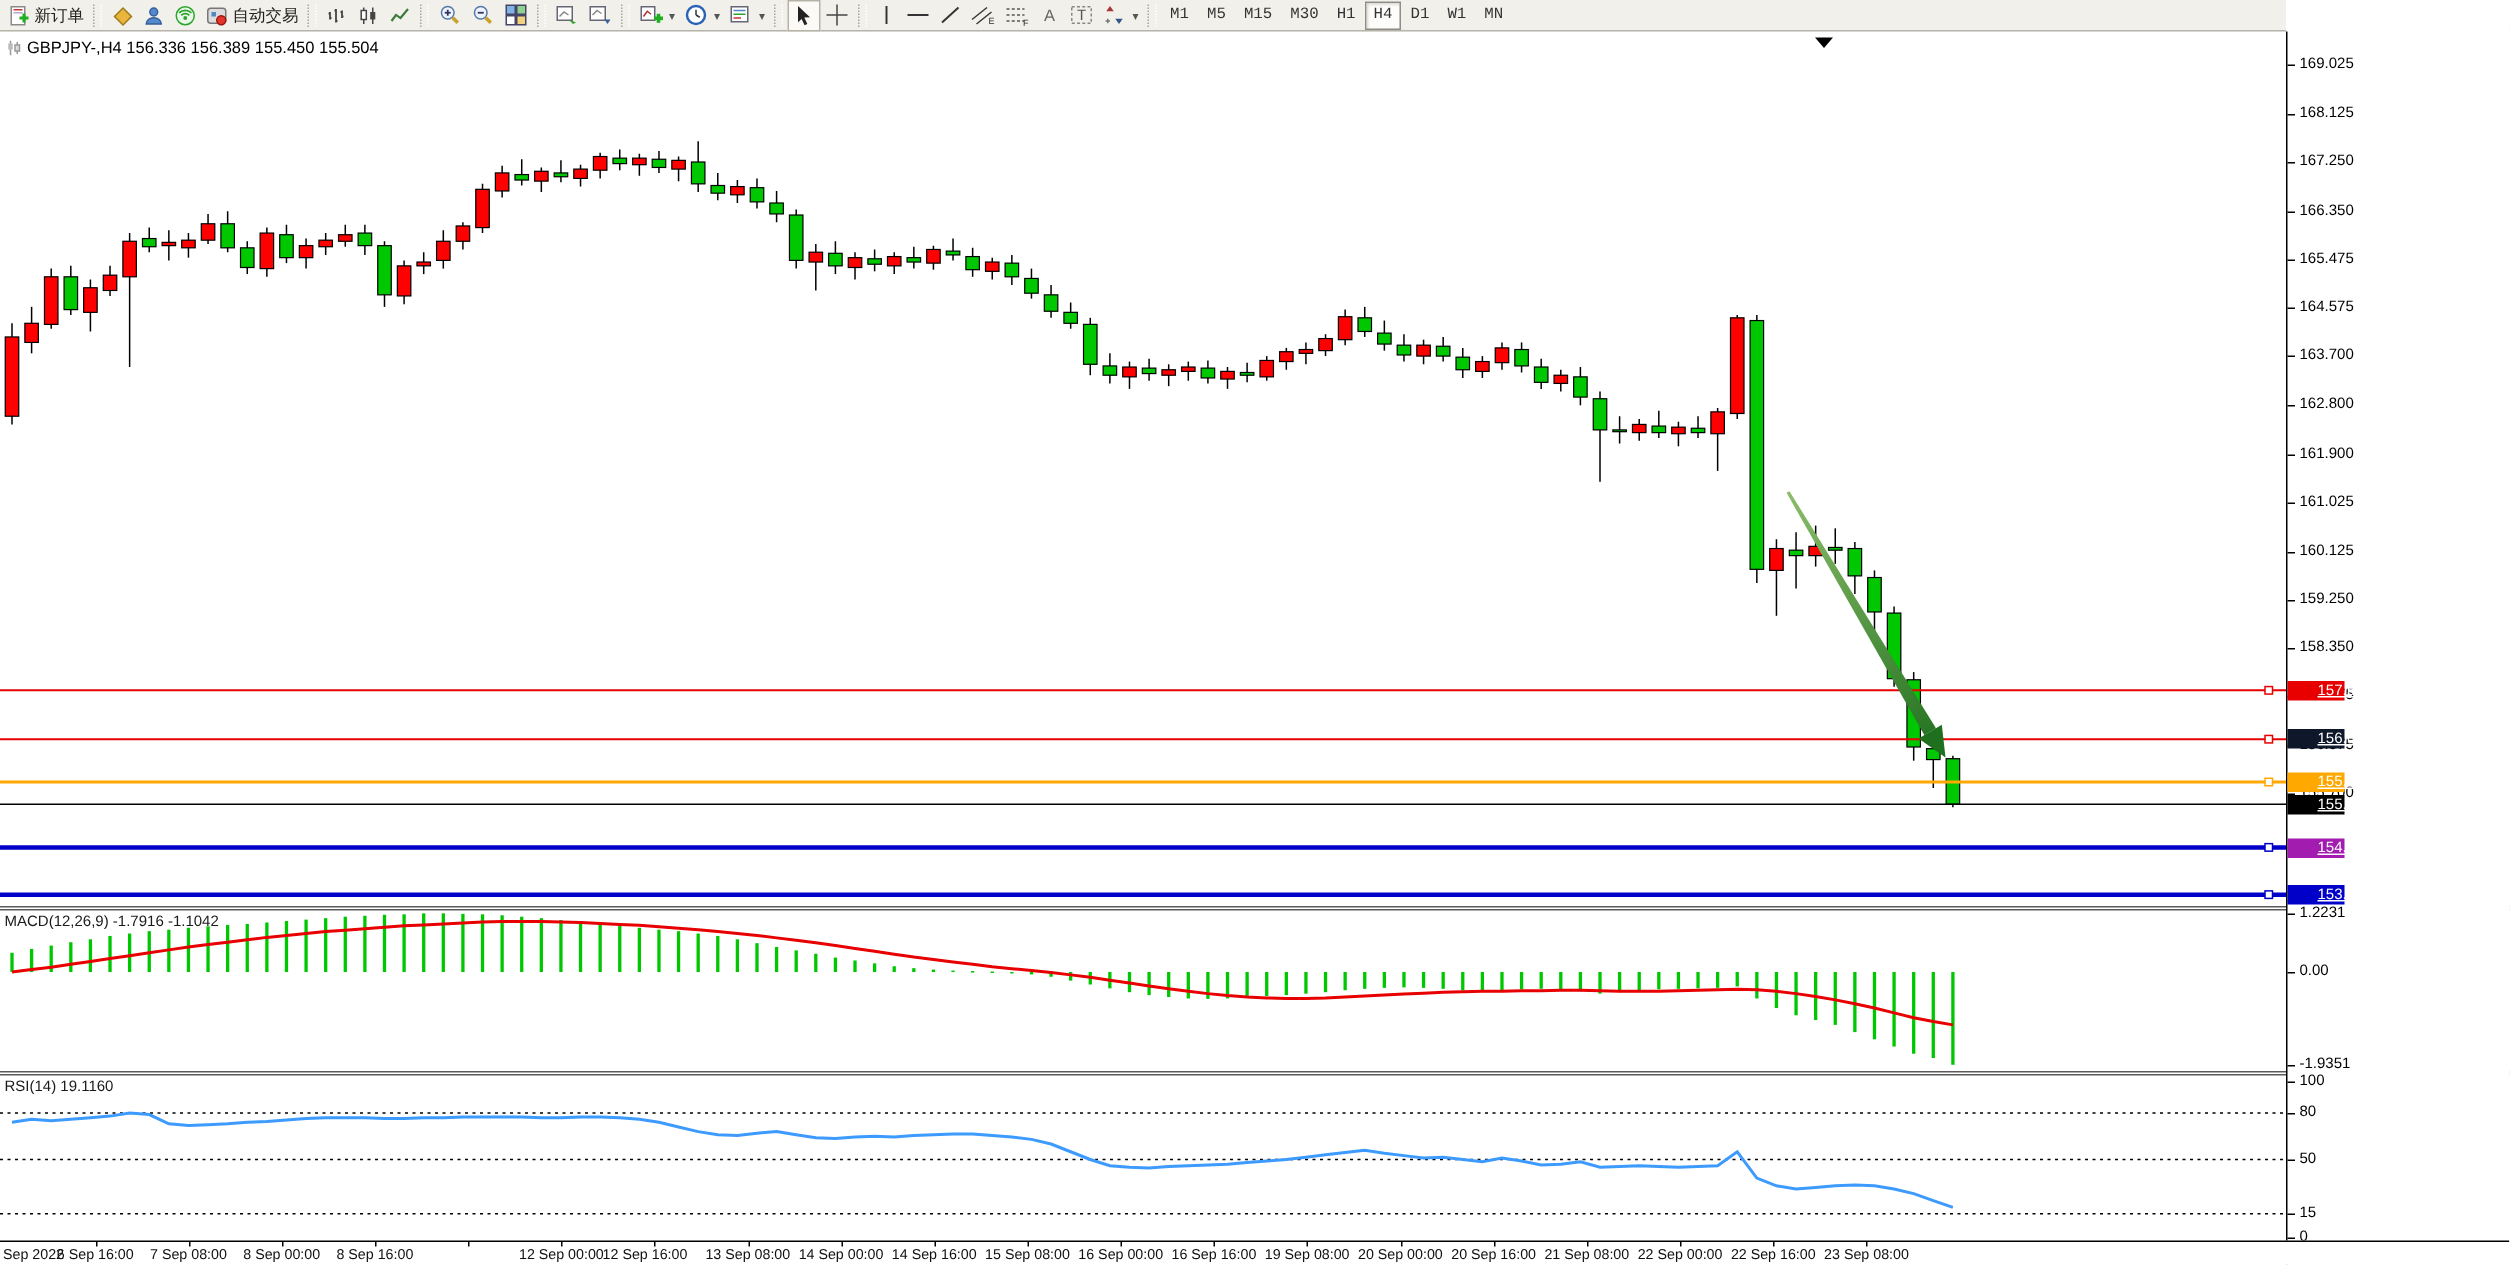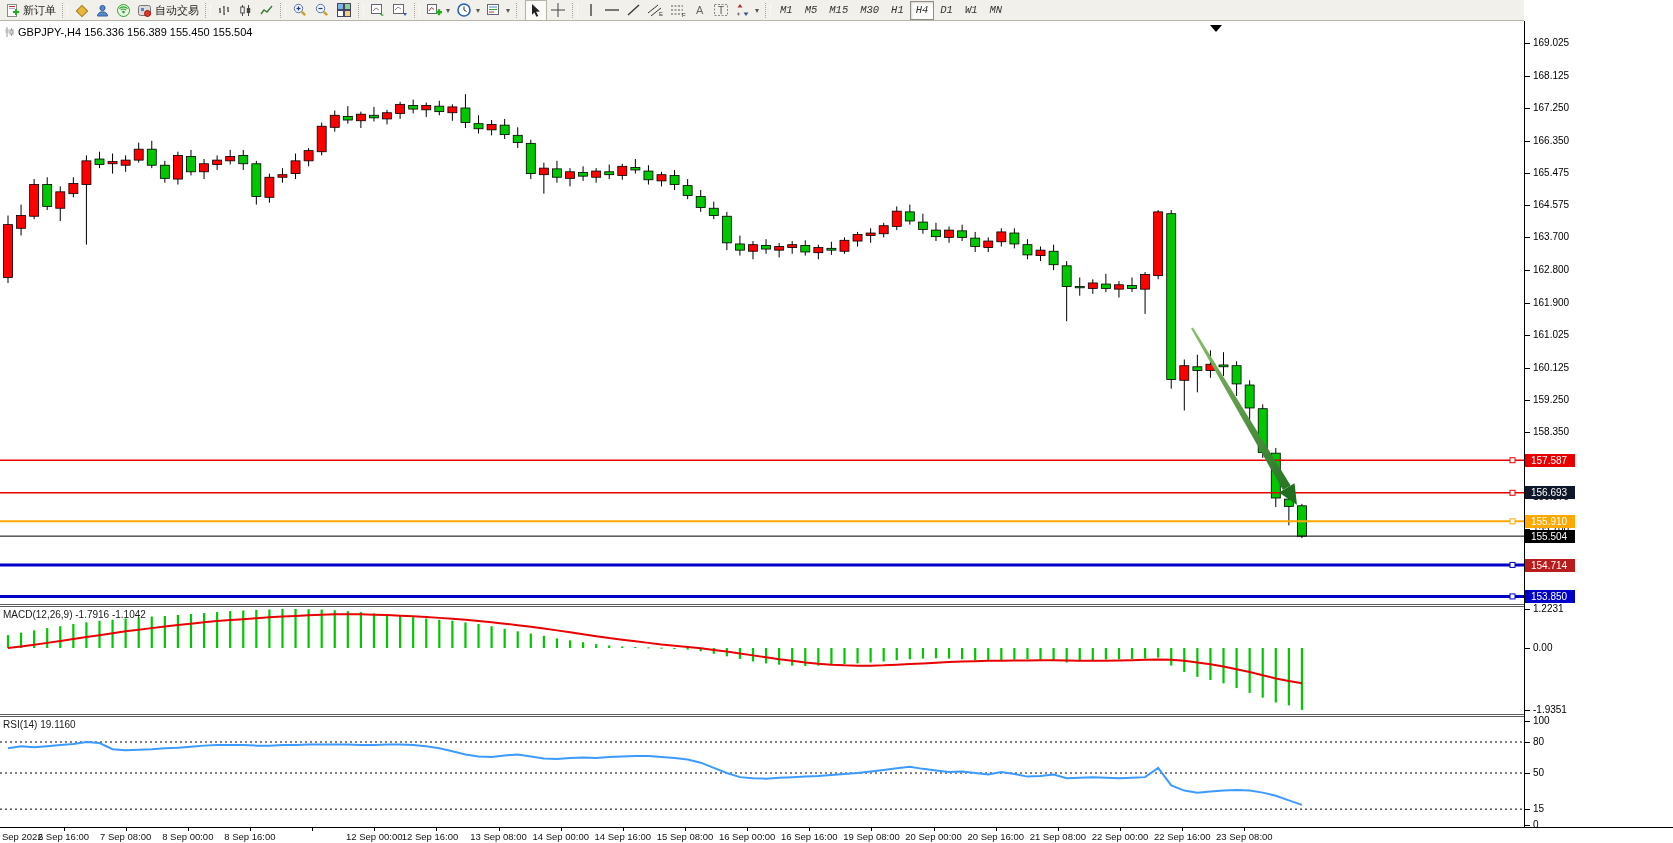--- a/index.html
+++ b/index.html
@@ -25,22 +25,22 @@
   .pane-sep{position:absolute;left:0;width:1673px;height:3px;background:#fff;
             border-top:1px solid #5a5a5a;border-bottom:1px solid #5a5a5a;box-sizing:border-box;}
   .chart-header{position:absolute;left:4px;top:26px;font-size:11px;color:#000;z-index:5;
                 display:flex;align-items:center;gap:4px;}
   .ind-label{position:absolute;left:3px;font-size:10px;color:#1a1a1a;z-index:5;}
   
   .axis-col{position:absolute;left:1524px;top:0;width:149px;height:843px;background:#fff;font-size:10px;color:#000;}
   .axis-border{position:absolute;left:0;top:21px;width:1px;height:822px;background:#000;}
   .axis-tick{position:absolute;left:1px;width:5px;height:1px;background:#000;}
   .axis-label{position:absolute;left:9px;height:12px;line-height:12px;}
-  .line-label{position:absolute;left:1px;width:50px;height:13px;line-height:13px;color:#fff;
-              font-size:10px;padding-left:6px;box-sizing:border-box;z-index:4;}
+  .line-label{position:absolute;left:1px;width:38px;height:13px;line-height:13px;color:#fff;
+              font-size:10px;padding-left:20px;box-sizing:border-box;z-index:4;text-decoration:underline;}
   
   .time-axis{position:absolute;left:0;top:827px;width:1673px;height:16px;border-top:1px solid #000;
              box-sizing:border-box;font-size:9.5px;color:#111;background:#fff;}
   .time-label{position:absolute;top:3px;white-space:nowrap;}
   .time-tick{position:absolute;top:0;width:1px;height:3px;background:#000;}
   svg{display:block;}
 </style>
 </head>
 <body>
 
@@ -277,21 +277,21 @@
       <span>
         <svg width="16" height="14" viewBox="0 0 16 14">
             <path d="M5,1 l2.5,3.5 h-5 Z" fill="#a33"></path>
             <path d="M11,13 l2.5,-3.5 h-5 Z" fill="#358"></path>
             <path d="M2,11 l3,0 M3.5,9.5 l0,3" stroke="#777"></path>
           </svg>
       </span>
       <span class="tb-caret">▾</span>
     </div>
     <div class="tb-grip"></div>
-    <div id="tf-group" style="display:flex;align-items:center;font-style:italic;">
+    <div id="tf-group" style="display:flex;align-items:center;">
         <div class="tf-btn">M1</div>
         <div class="tf-btn">M5</div>
         <div class="tf-btn">M15</div>
         <div class="tf-btn">M30</div>
         <div class="tf-btn">H1</div>
         <div class="tf-btn active">H4</div>
         <div class="tf-btn">D1</div>
         <div class="tf-btn">W1</div>
         <div class="tf-btn">MN</div>
       </div>
@@ -707,21 +707,21 @@
       <div class="axis-tick" style="top: 773px;"></div>
       <div class="axis-label" style="top: 767px;">50</div>
       <div class="axis-tick" style="top: 809.155px;"></div>
       <div class="axis-label" style="top: 803.155px;">15</div>
       <div class="axis-tick" style="top: 824.65px;"></div>
       <div class="axis-label" style="top: 818.65px;">0</div>
       <div class="line-label" style="top: 453.709px; background: rgb(232, 0, 0);">157.587</div>
       <div class="line-label" style="top: 486.295px; background: #0f172a;">156.693</div>
       <div class="line-label" style="top: 514.836px; background: rgb(255, 168, 0);">155.910</div>
       <div class="line-label" style="top: 529.634px; background: rgb(0, 0, 0);">155.504</div>
-      <div class="line-label" style="top: 559px; background: #b91c1c;">154.714</div>
+      <div class="line-label" style="top: 559px; background: #a21caf;">154.714</div>
       <div class="line-label" style="top: 589.923px; background: rgb(0, 0, 200);">153.850</div>
     </div>
 
   <div class="time-axis" id="time-axis">
       <div class="time-label" style="left: 2px; text-align: center;">Sep 2022</div>
       <div class="time-label" style="left: 63.5px; transform: translateX(-50%);">6 Sep 16:00</div>
       <div class="time-tick" style="left: 63.5px;"></div>
       <div class="time-label" style="left: 125.65px; transform: translateX(-50%);">7 Sep 08:00</div>
       <div class="time-tick" style="left: 125.65px;"></div>
       <div class="time-label" style="left: 187.8px; transform: translateX(-50%);">8 Sep 00:00</div>

